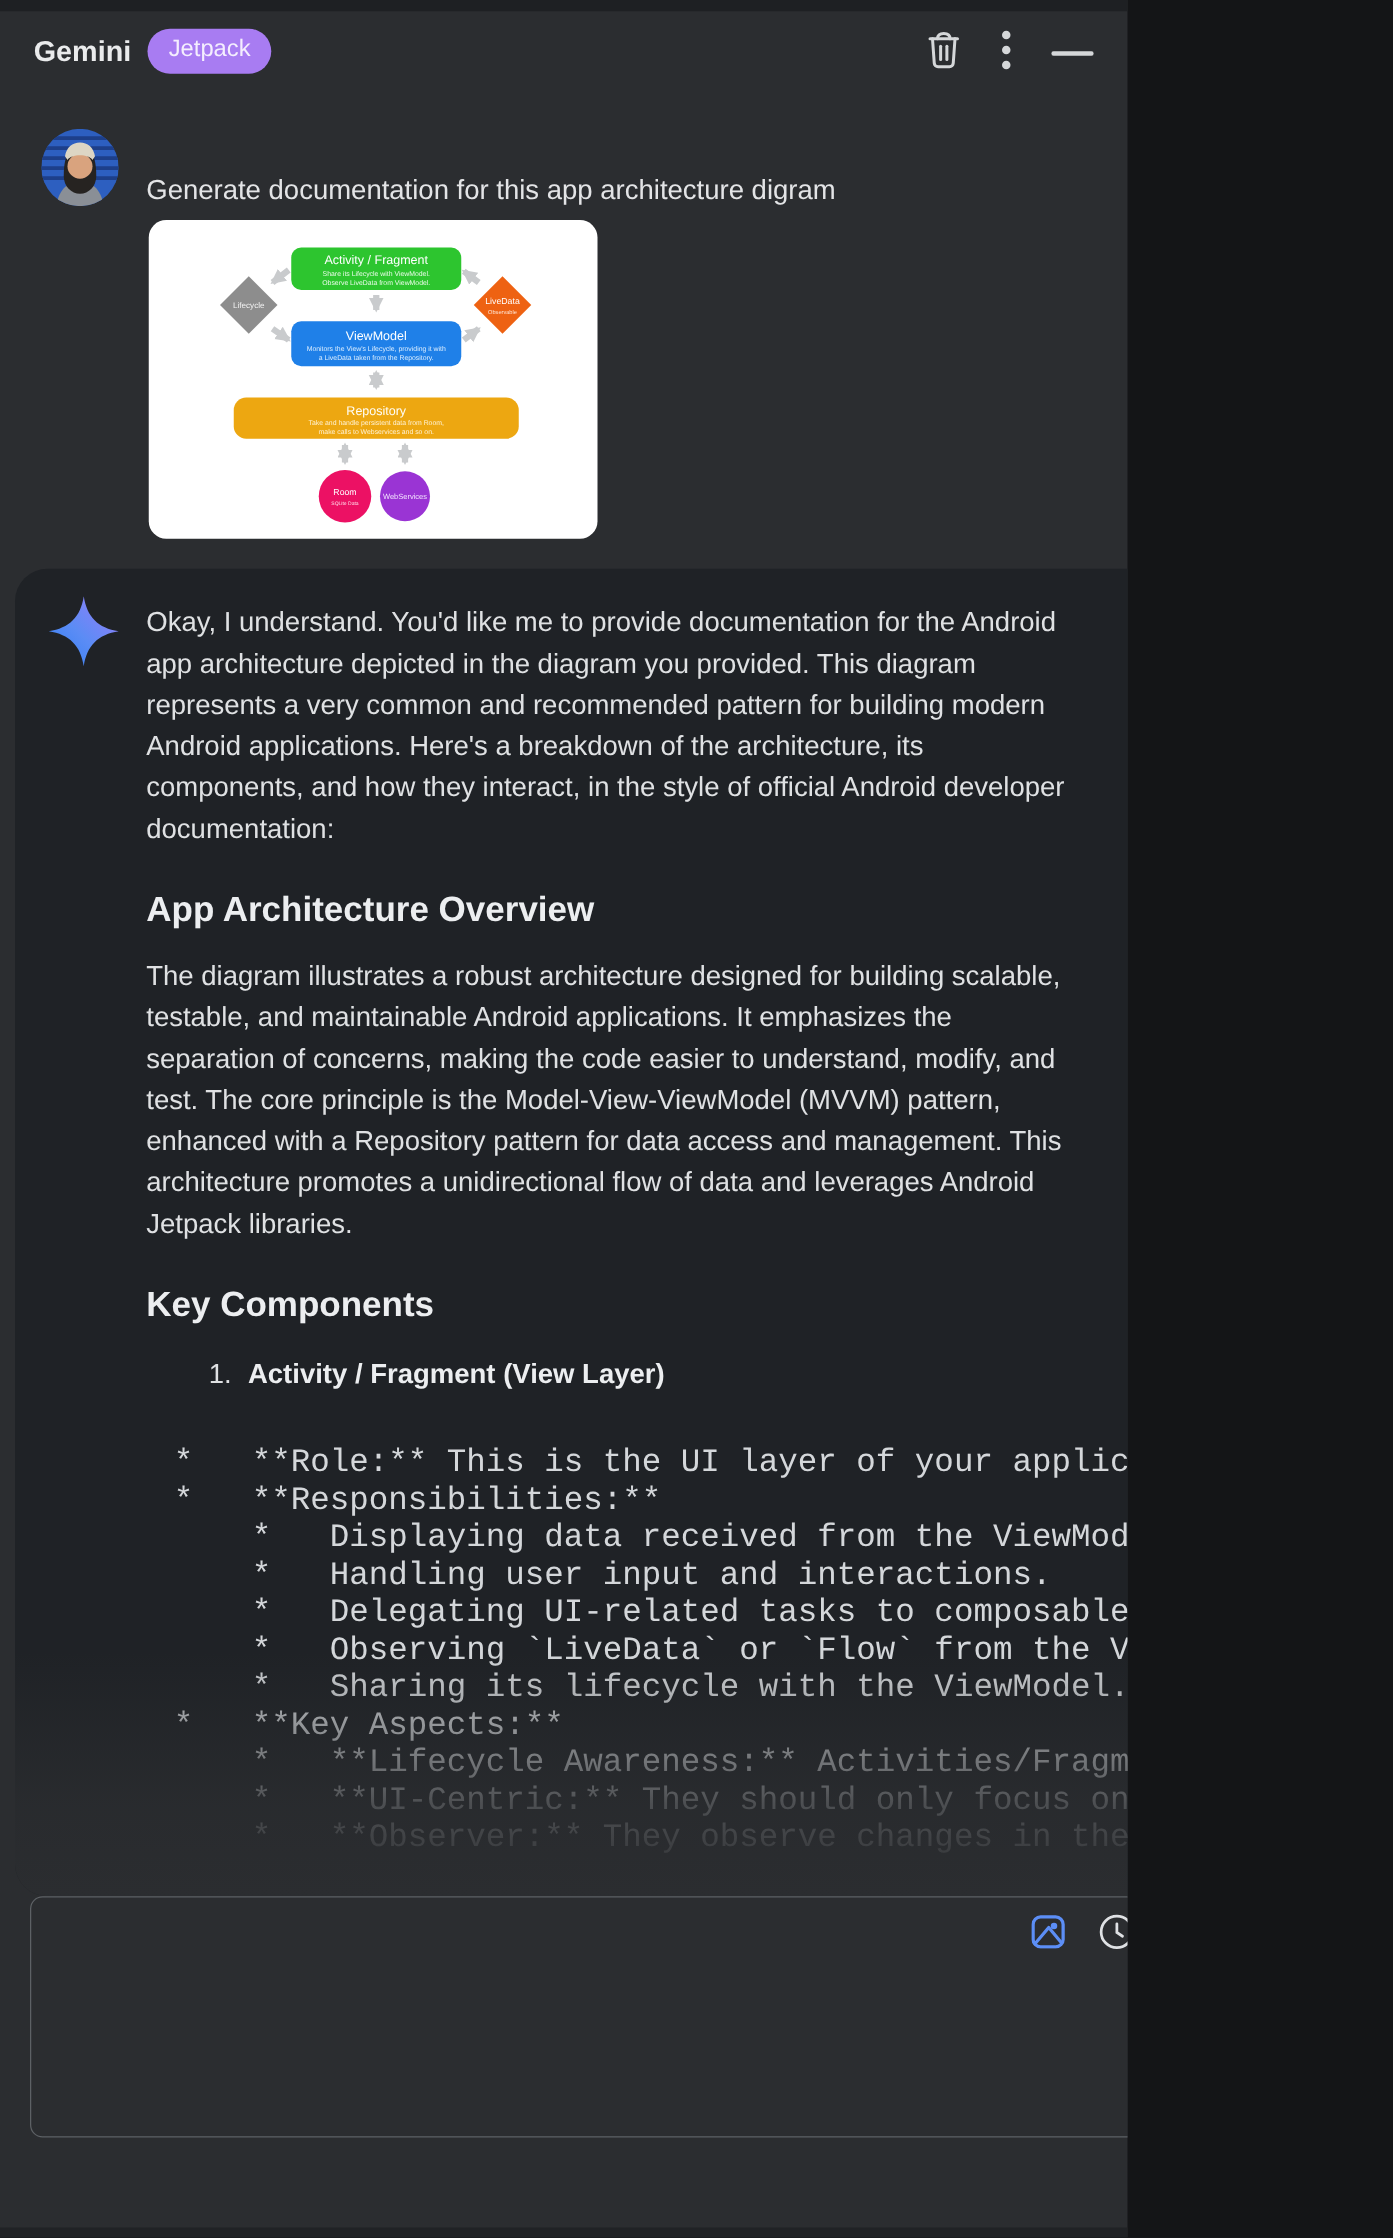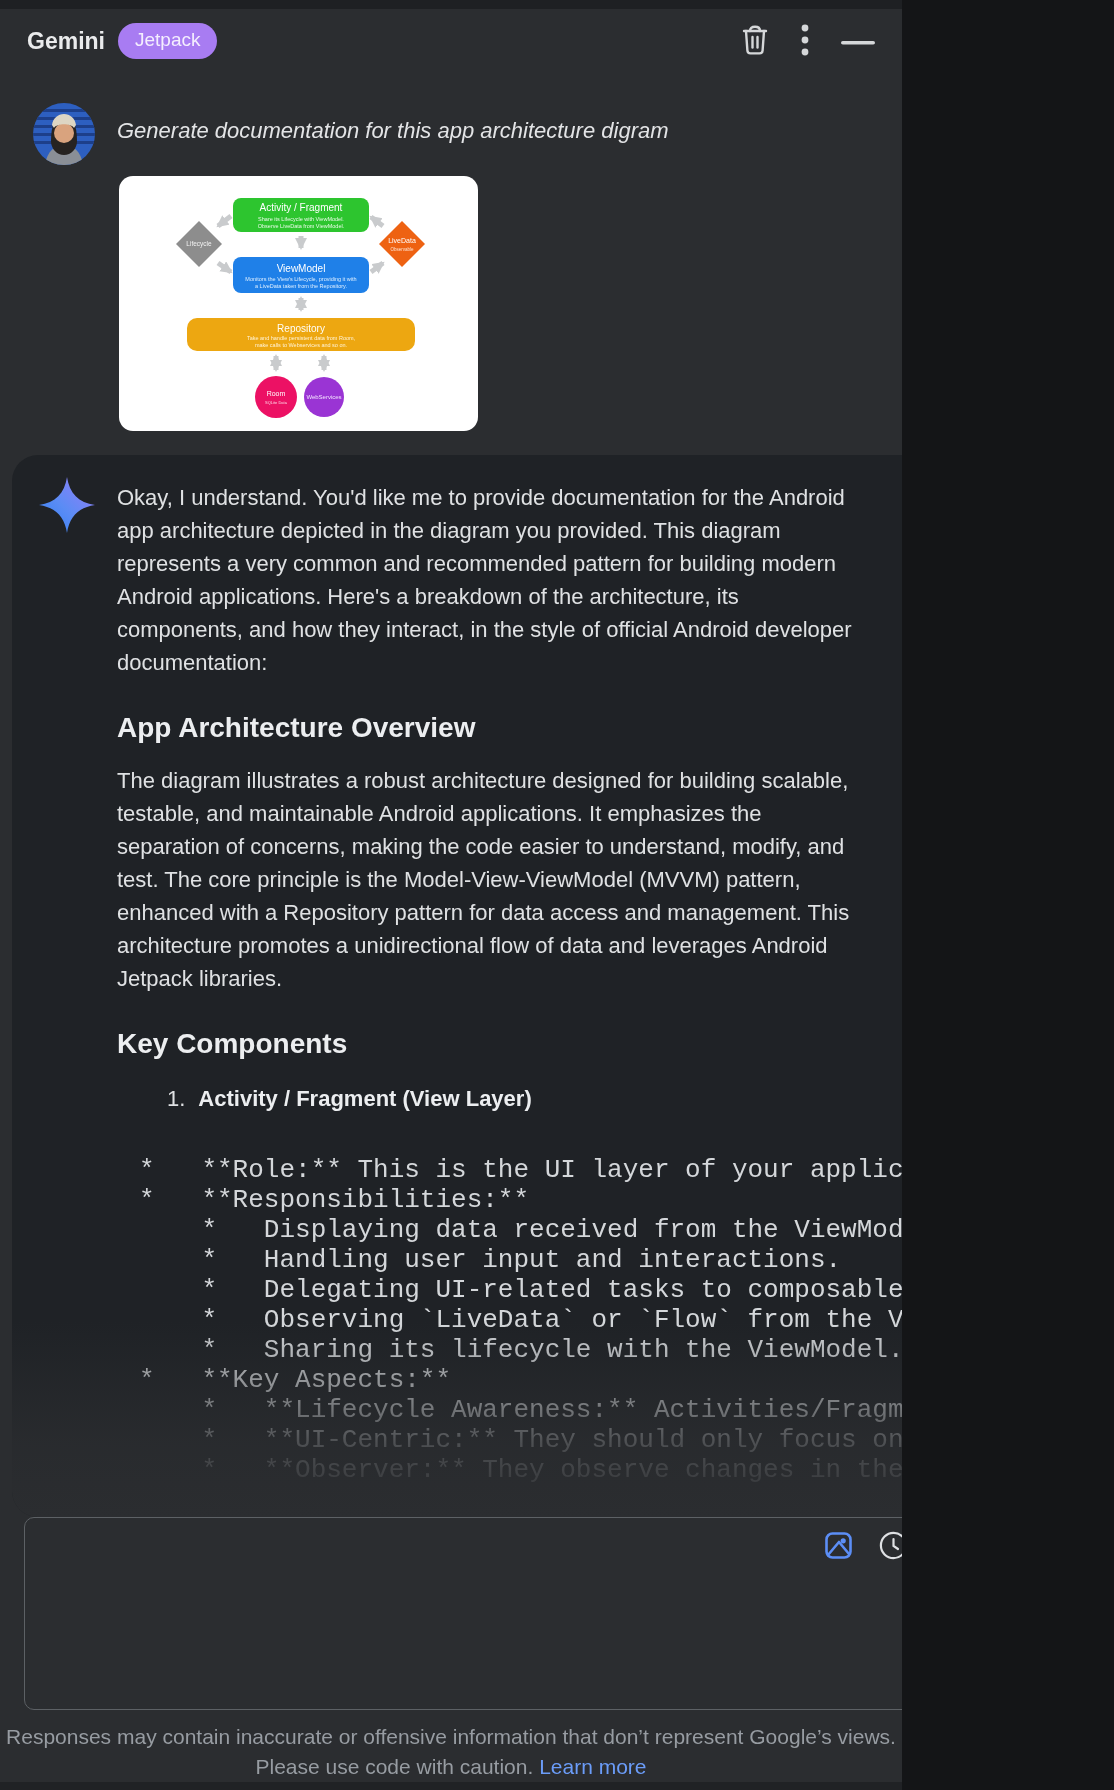--- a/index.html
+++ b/index.html
@@ -9,21 +9,21 @@
   .bottom-strip{position:absolute;bottom:0;left:0;right:0;height:8px;background:#202225;}
 
   
   .app-header{position:absolute;top:9px;left:0;right:0;height:64px;display:flex;align-items:center;padding:0 27px;}
   .app-title{font-size:23px;font-weight:700;color:#eaebec;}
   .badge{margin-left:13px;background:#a87cf2;color:#f4eefe;font-size:19px;padding:6px 17px 8px;border-radius:999px;}
   .header-icons{margin-left:auto;display:flex;align-items:center;gap:32px;}
   .icon-btn{background:none;border:none;padding:0;cursor:pointer;display:flex;align-items:center;justify-content:center;}
 
   
-  .user-row{position:absolute;top:103px;left:33px;display:flex;align-items:flex-start;font-style:italic;}
+  .user-row{position:absolute;top:103px;left:33px;display:flex;align-items:flex-end;}
   .avatar{width:62px;height:62px;border-radius:50%;overflow:hidden;flex:none;}
   .user-text{margin-left:22px;padding-top:15px;font-size:22px;color:#e3e4e6;}
 
   
   .thumb{position:absolute;top:176px;left:119px;width:359px;height:255px;background:#ffffff;border-radius:14px;overflow:hidden;cursor:pointer;}
 
   
   .card{position:absolute;top:455px;left:12px;width:1078px;height:1062px;background:#1f2226;border-radius:26px;overflow:hidden;}
   .sparkle{position:absolute;top:22px;left:27px;width:56px;height:56px;}
   .msg{position:absolute;left:105px;top:26px;right:10px;color:#dfe1e3;font-size:22px;line-height:33px;}
@@ -232,19 +232,15 @@
           <svg width="29" height="29" viewBox="0 0 29 29" fill="none" stroke="#dfe1e4" stroke-width="2.2" stroke-linecap="round">
             <circle cx="14.5" cy="14.5" r="12.6"></circle>
             <path d="M14.5 8v7l4.5 3"></path>
           </svg>
         </span>
       </button>
       <button class="submit">Submit</button>
     </div>
   </div>
 
-  <div class="footer">
-    <div>Responses may contain inaccurate or offensive information that don’t represent Google’s views.</div>
-    <div><span>Please use code with caution. </span><span class="learn">Learn more</span></div>
-  </div>
 
   <div class="bottom-strip"></div>
 </div>
 
 </body></html>

